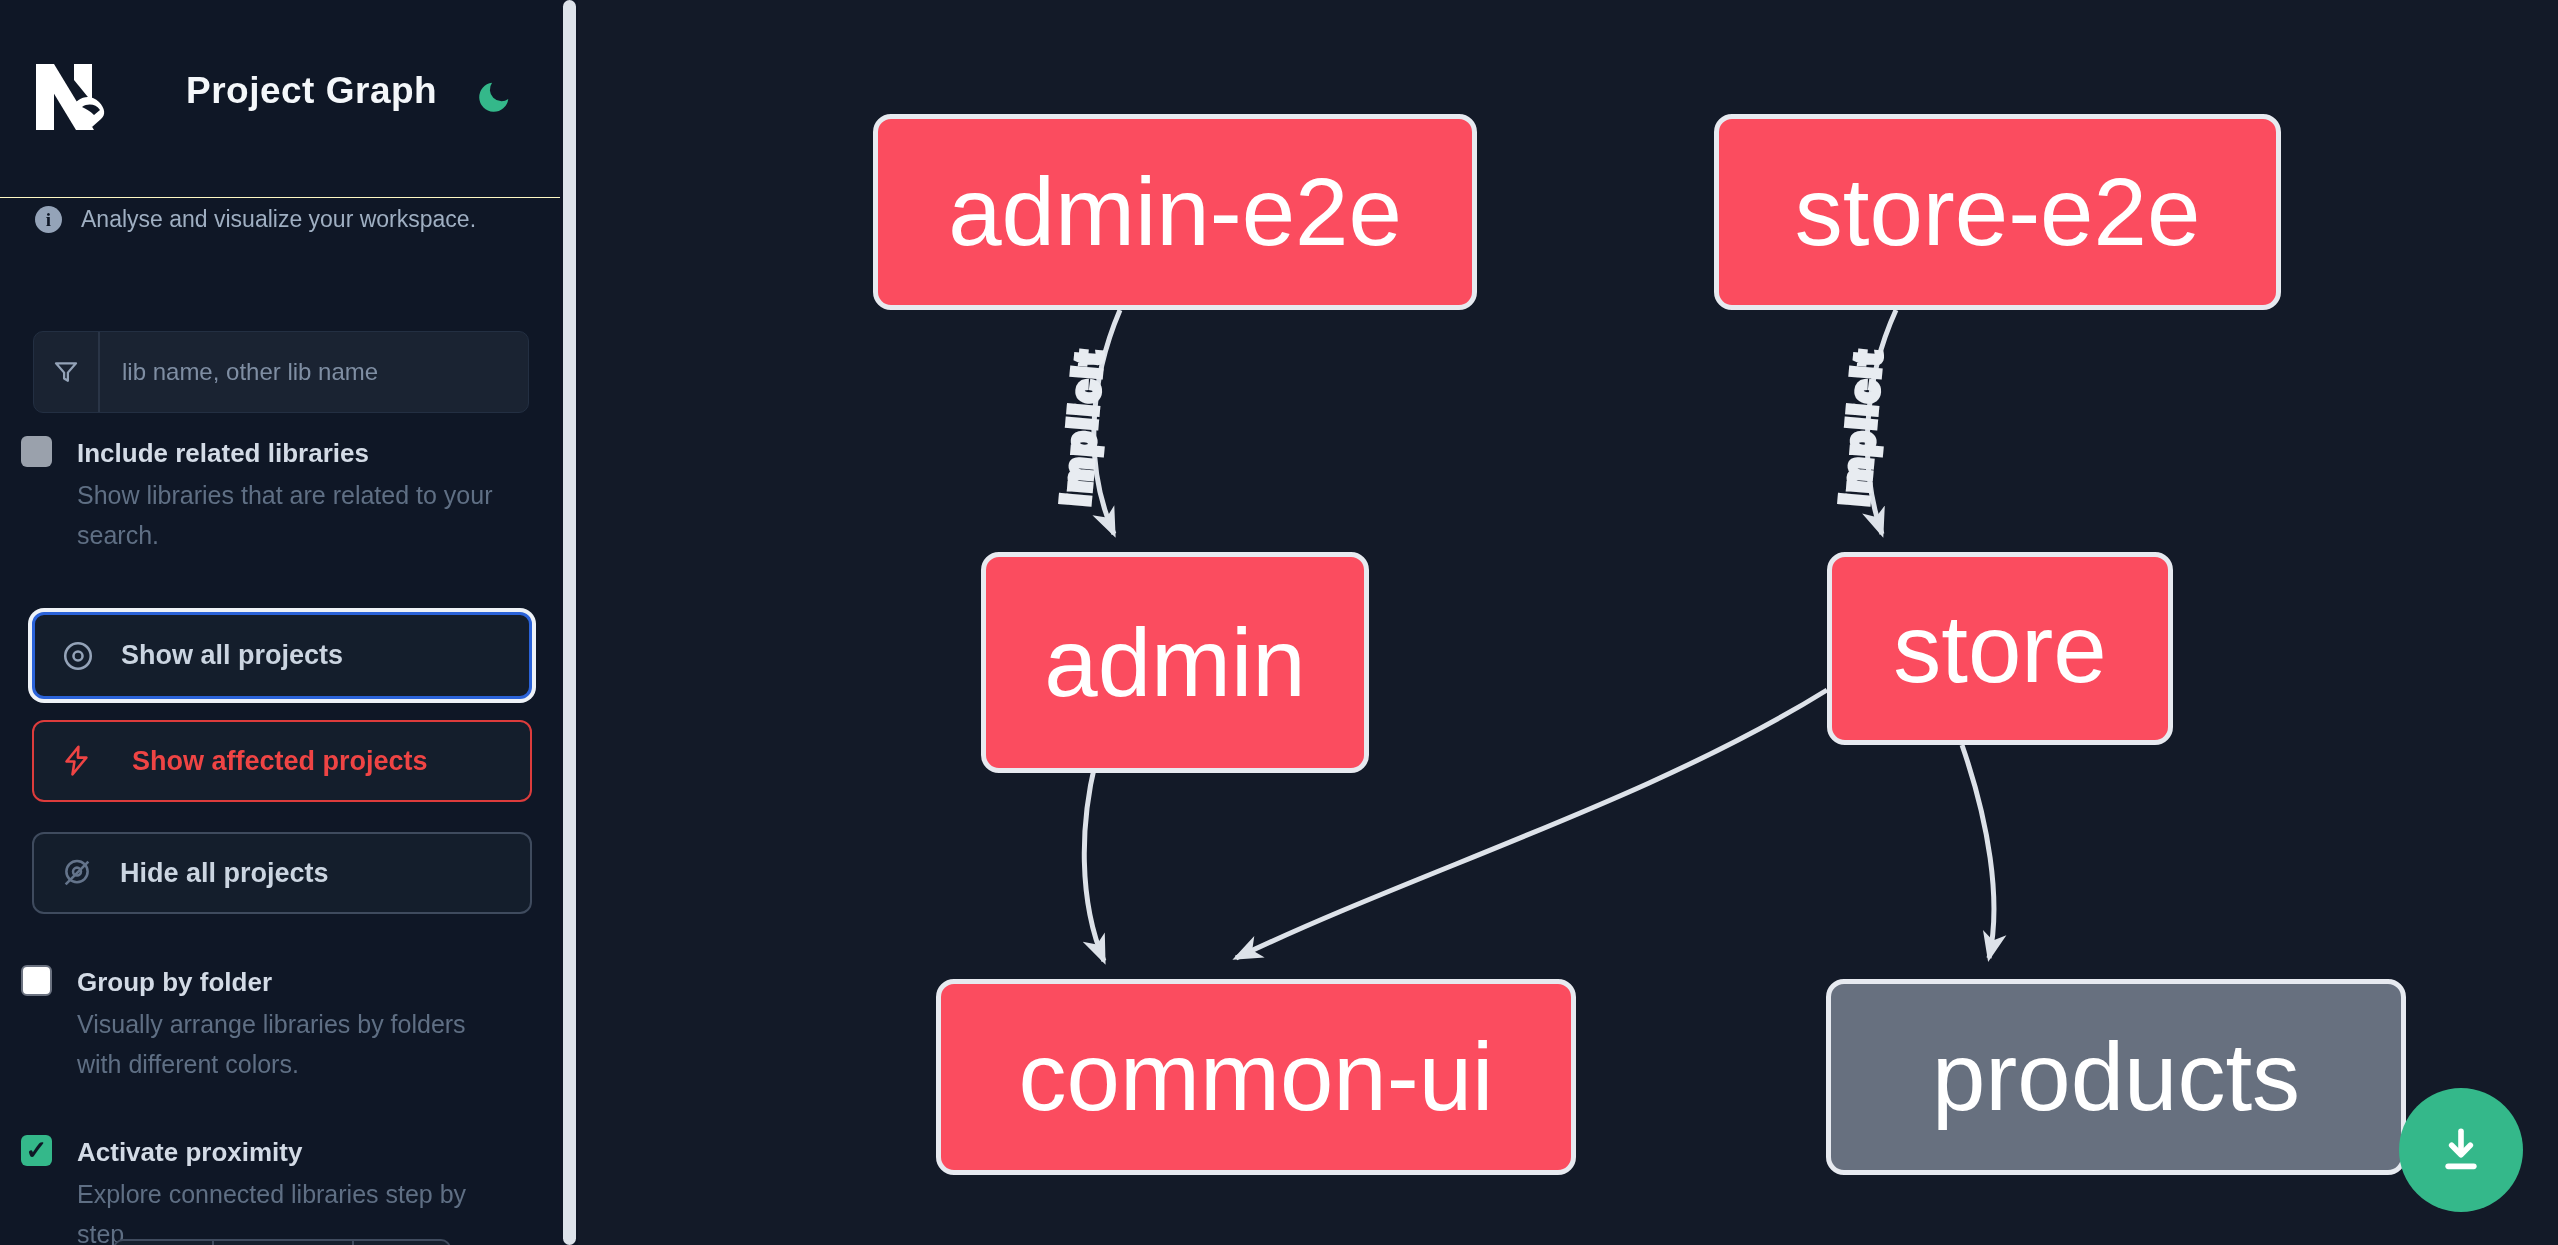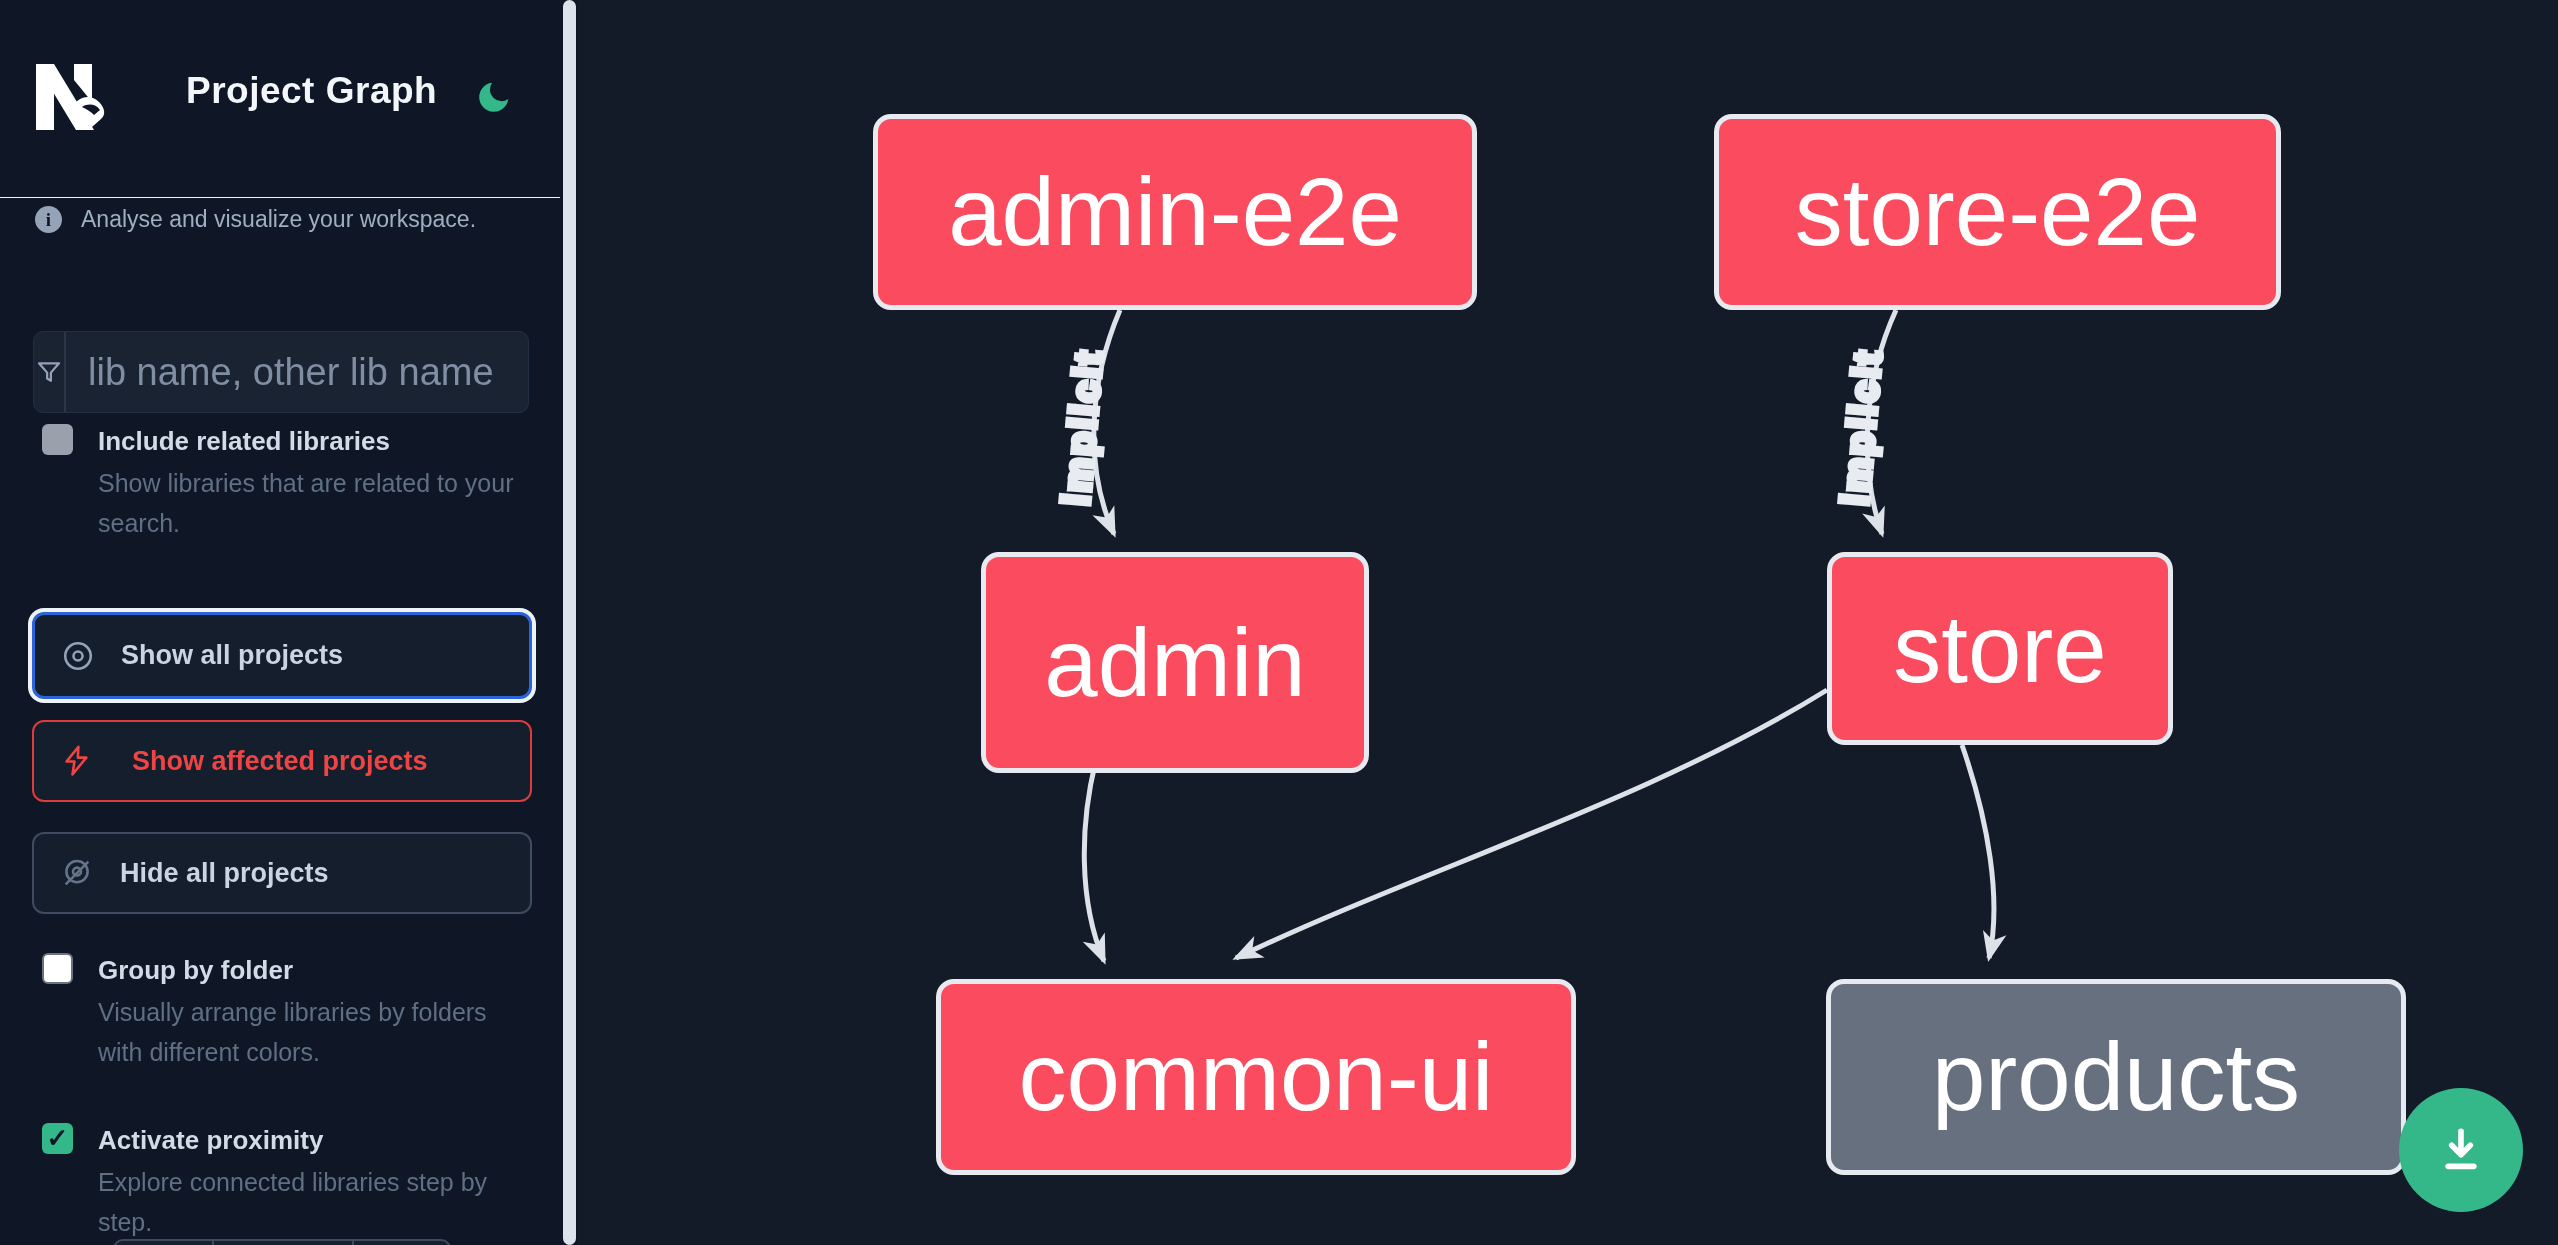--- a/index.html
+++ b/index.html
@@ -16,24 +16,24 @@
   .nx-logo{position:absolute;left:30px;top:60px;width:100px;height:70px;}
   .sb-title{position:absolute;left:186px;top:70px;font-size:37px;font-weight:bold;color:#f4f7fa;letter-spacing:.5px;}
   .moon{position:absolute;left:475px;top:78px;width:38px;height:38px;}
   .info-row{position:absolute;left:35px;top:206px;display:flex;align-items:center;}
   .info-ico{width:27px;height:27px;border-radius:50%;background:#94a3b8;color:#0f1726;
     font-weight:bold;font-size:19px;display:flex;align-items:center;justify-content:center;font-family:"Liberation Serif",serif;}
   .info-text{margin-left:19px;font-size:23px;color:#9fafc2;}
   .search{position:absolute;left:33px;top:331px;width:494px;height:80px;background:#1a2332;
     border:1px solid #232f42;border-radius:10px;display:flex;align-items:stretch;}
   .search .icon-cell{width:64px;display:flex;align-items:center;justify-content:center;border-right:2px solid #2a3547;}
-  .search input{flex:1;background:transparent;border:none;outline:none;color:#aebacb;font-size:38px;
+  .search input{flex:1;background:transparent;border:none;outline:none;color:#aebacb;font-size:24px;
     padding:0 22px;font-family:"Liberation Sans",sans-serif;}
   .search input::placeholder{color:#7f8ea3;opacity:1;}
-  .toggle-row{position:absolute;left:42px;width:500px;}
+  .toggle-row{position:absolute;left:21px;width:500px;margin-top:12px;}
   .cb{position:absolute;left:0;top:3px;width:31px;height:31px;border-radius:6px;}
   .cb.gray{background:#9aa1ac;}
   .cb.white{background:#ffffff;border:2px solid #6b7280;box-sizing:border-box;}
   .cb.green{background:#34b88a;color:#0f1726;font-size:26px;font-weight:bold;display:flex;align-items:center;justify-content:center;}
   .t-label{margin-left:56px;font-size:26px;font-weight:bold;color:#d3dbe6;line-height:40px;}
   .t-desc{margin-left:56px;font-size:25px;color:#5f6f84;line-height:40px;width:430px;margin-top:2px;}
   .sb-btn{position:absolute;left:32px;width:500px;box-sizing:border-box;border-radius:12px;background:#141e2c;
     display:flex;align-items:center;cursor:pointer;}
   .sb-btn .b-ico{margin-left:26px;width:34px;height:34px;flex:none;}
   .sb-btn .b-label{margin-left:26px;font-size:27px;font-weight:bold;color:#cbd5e1;}

